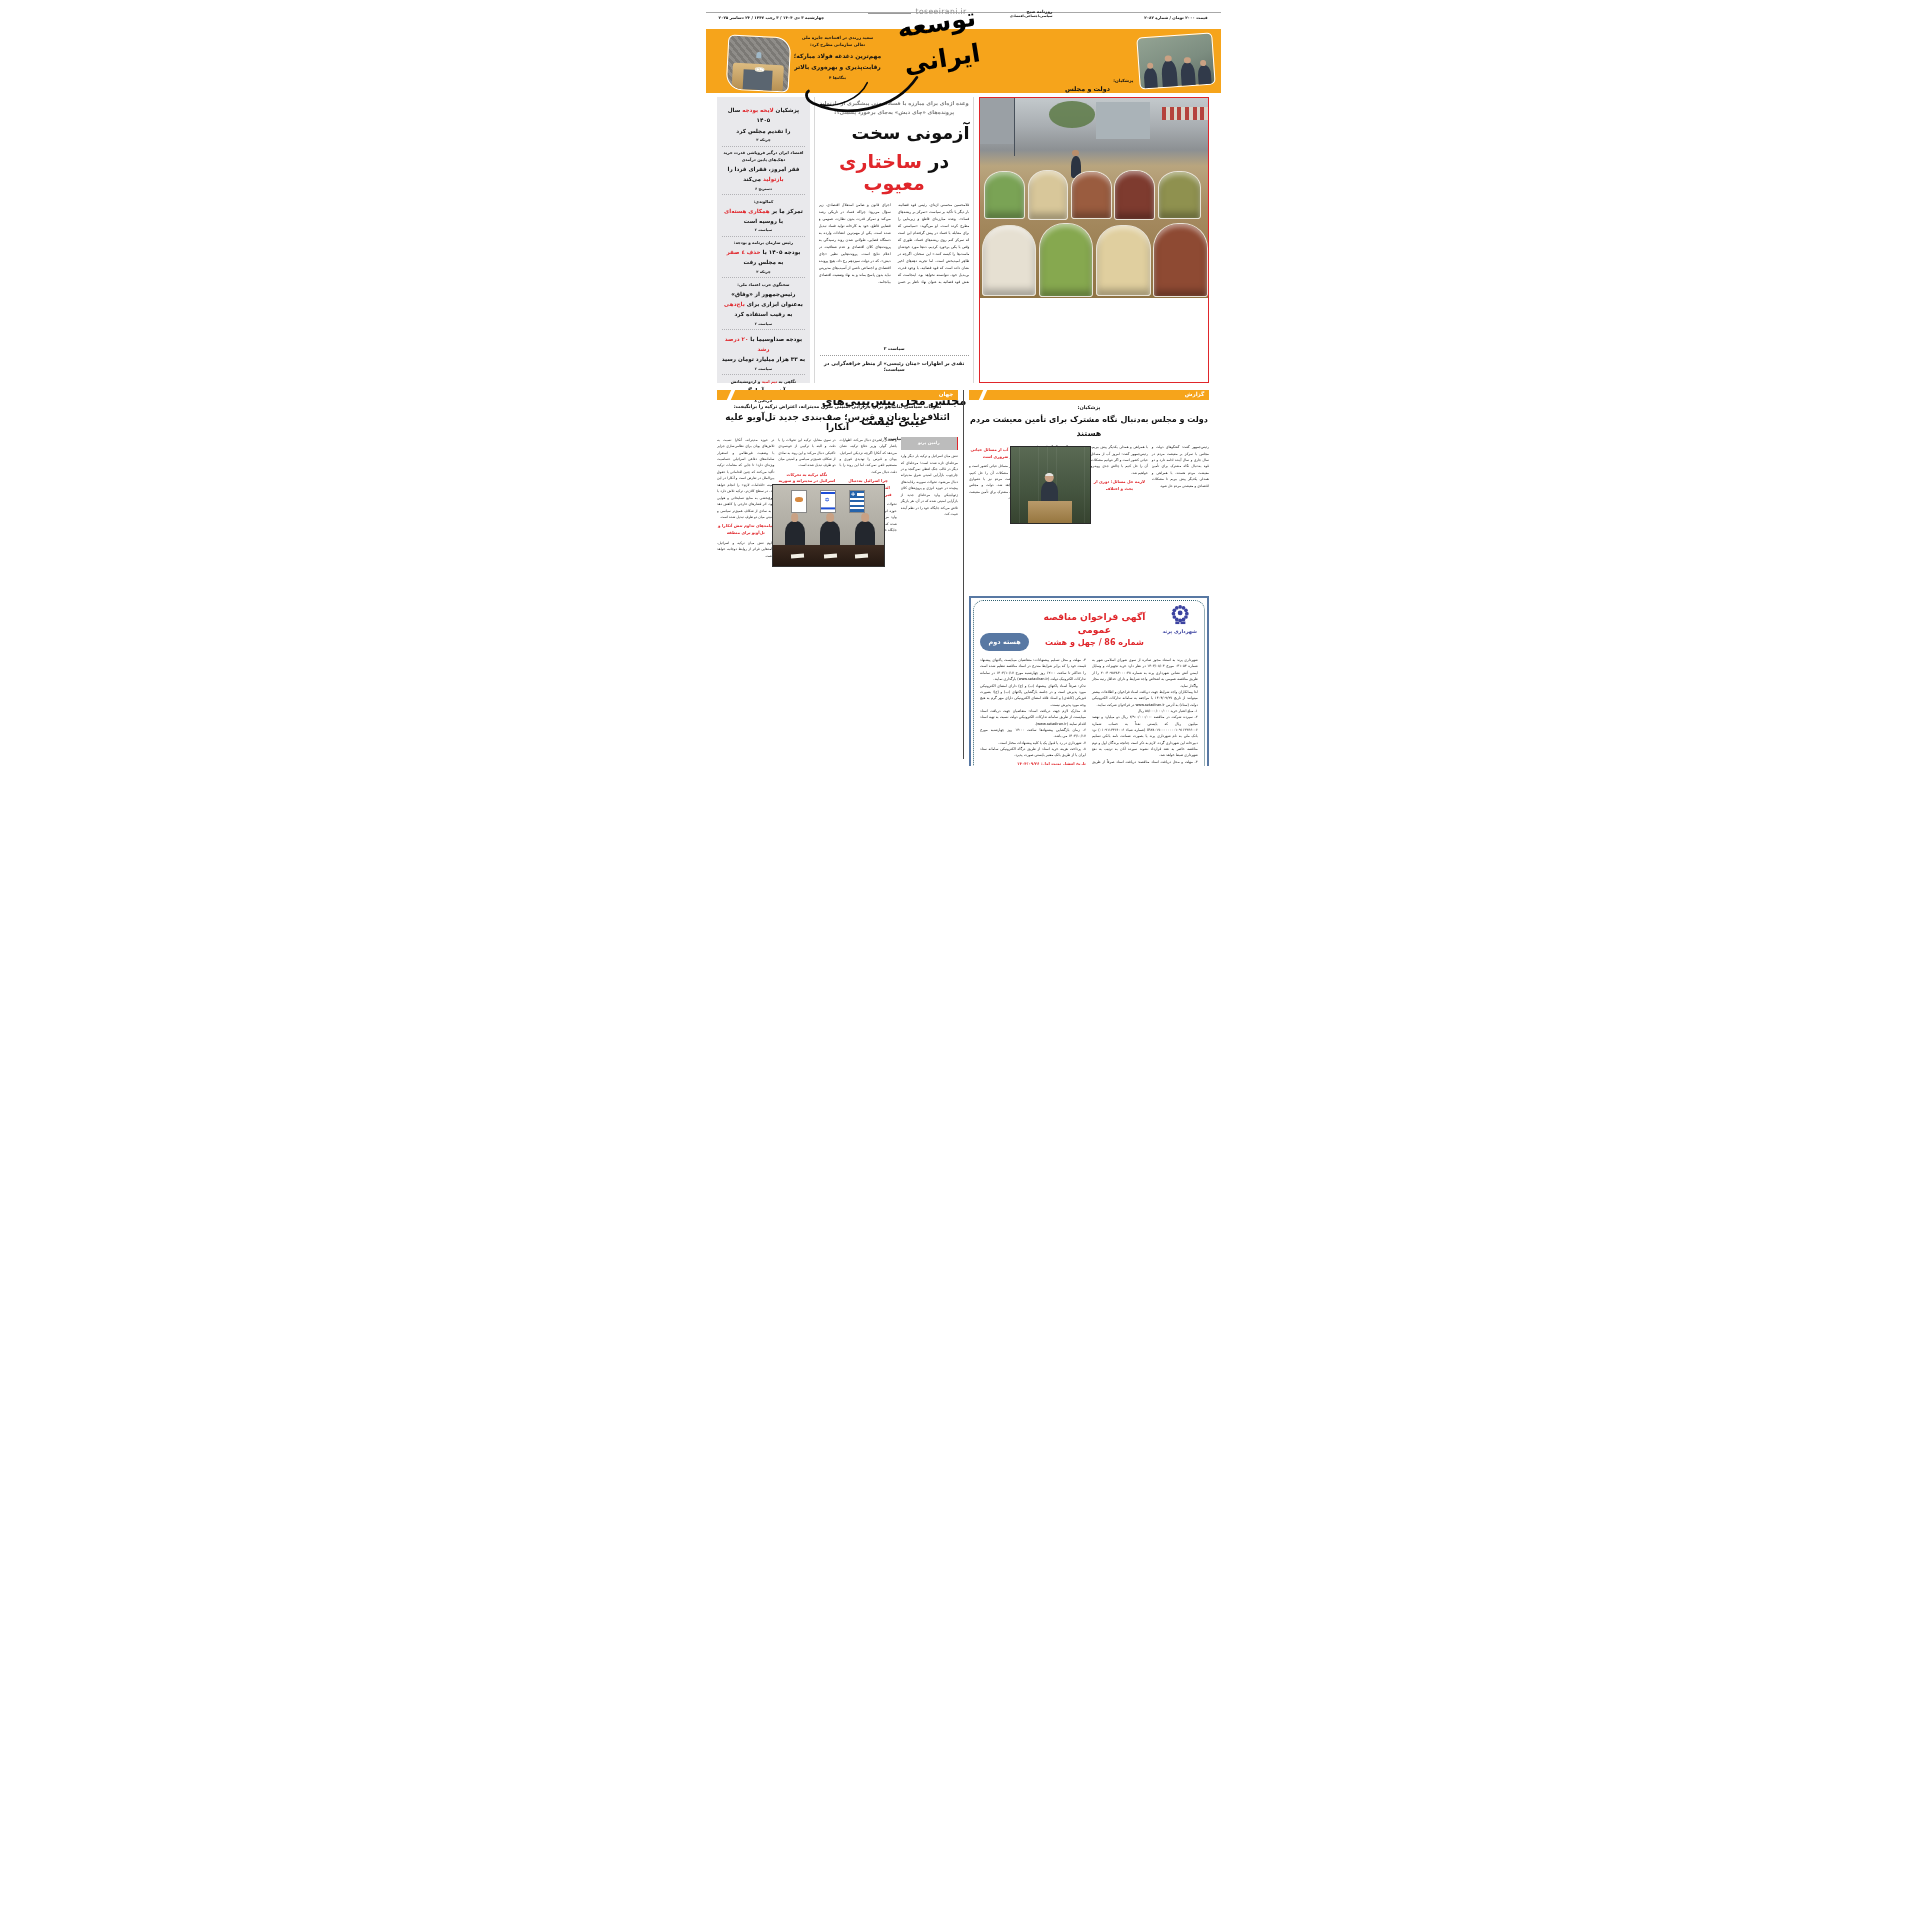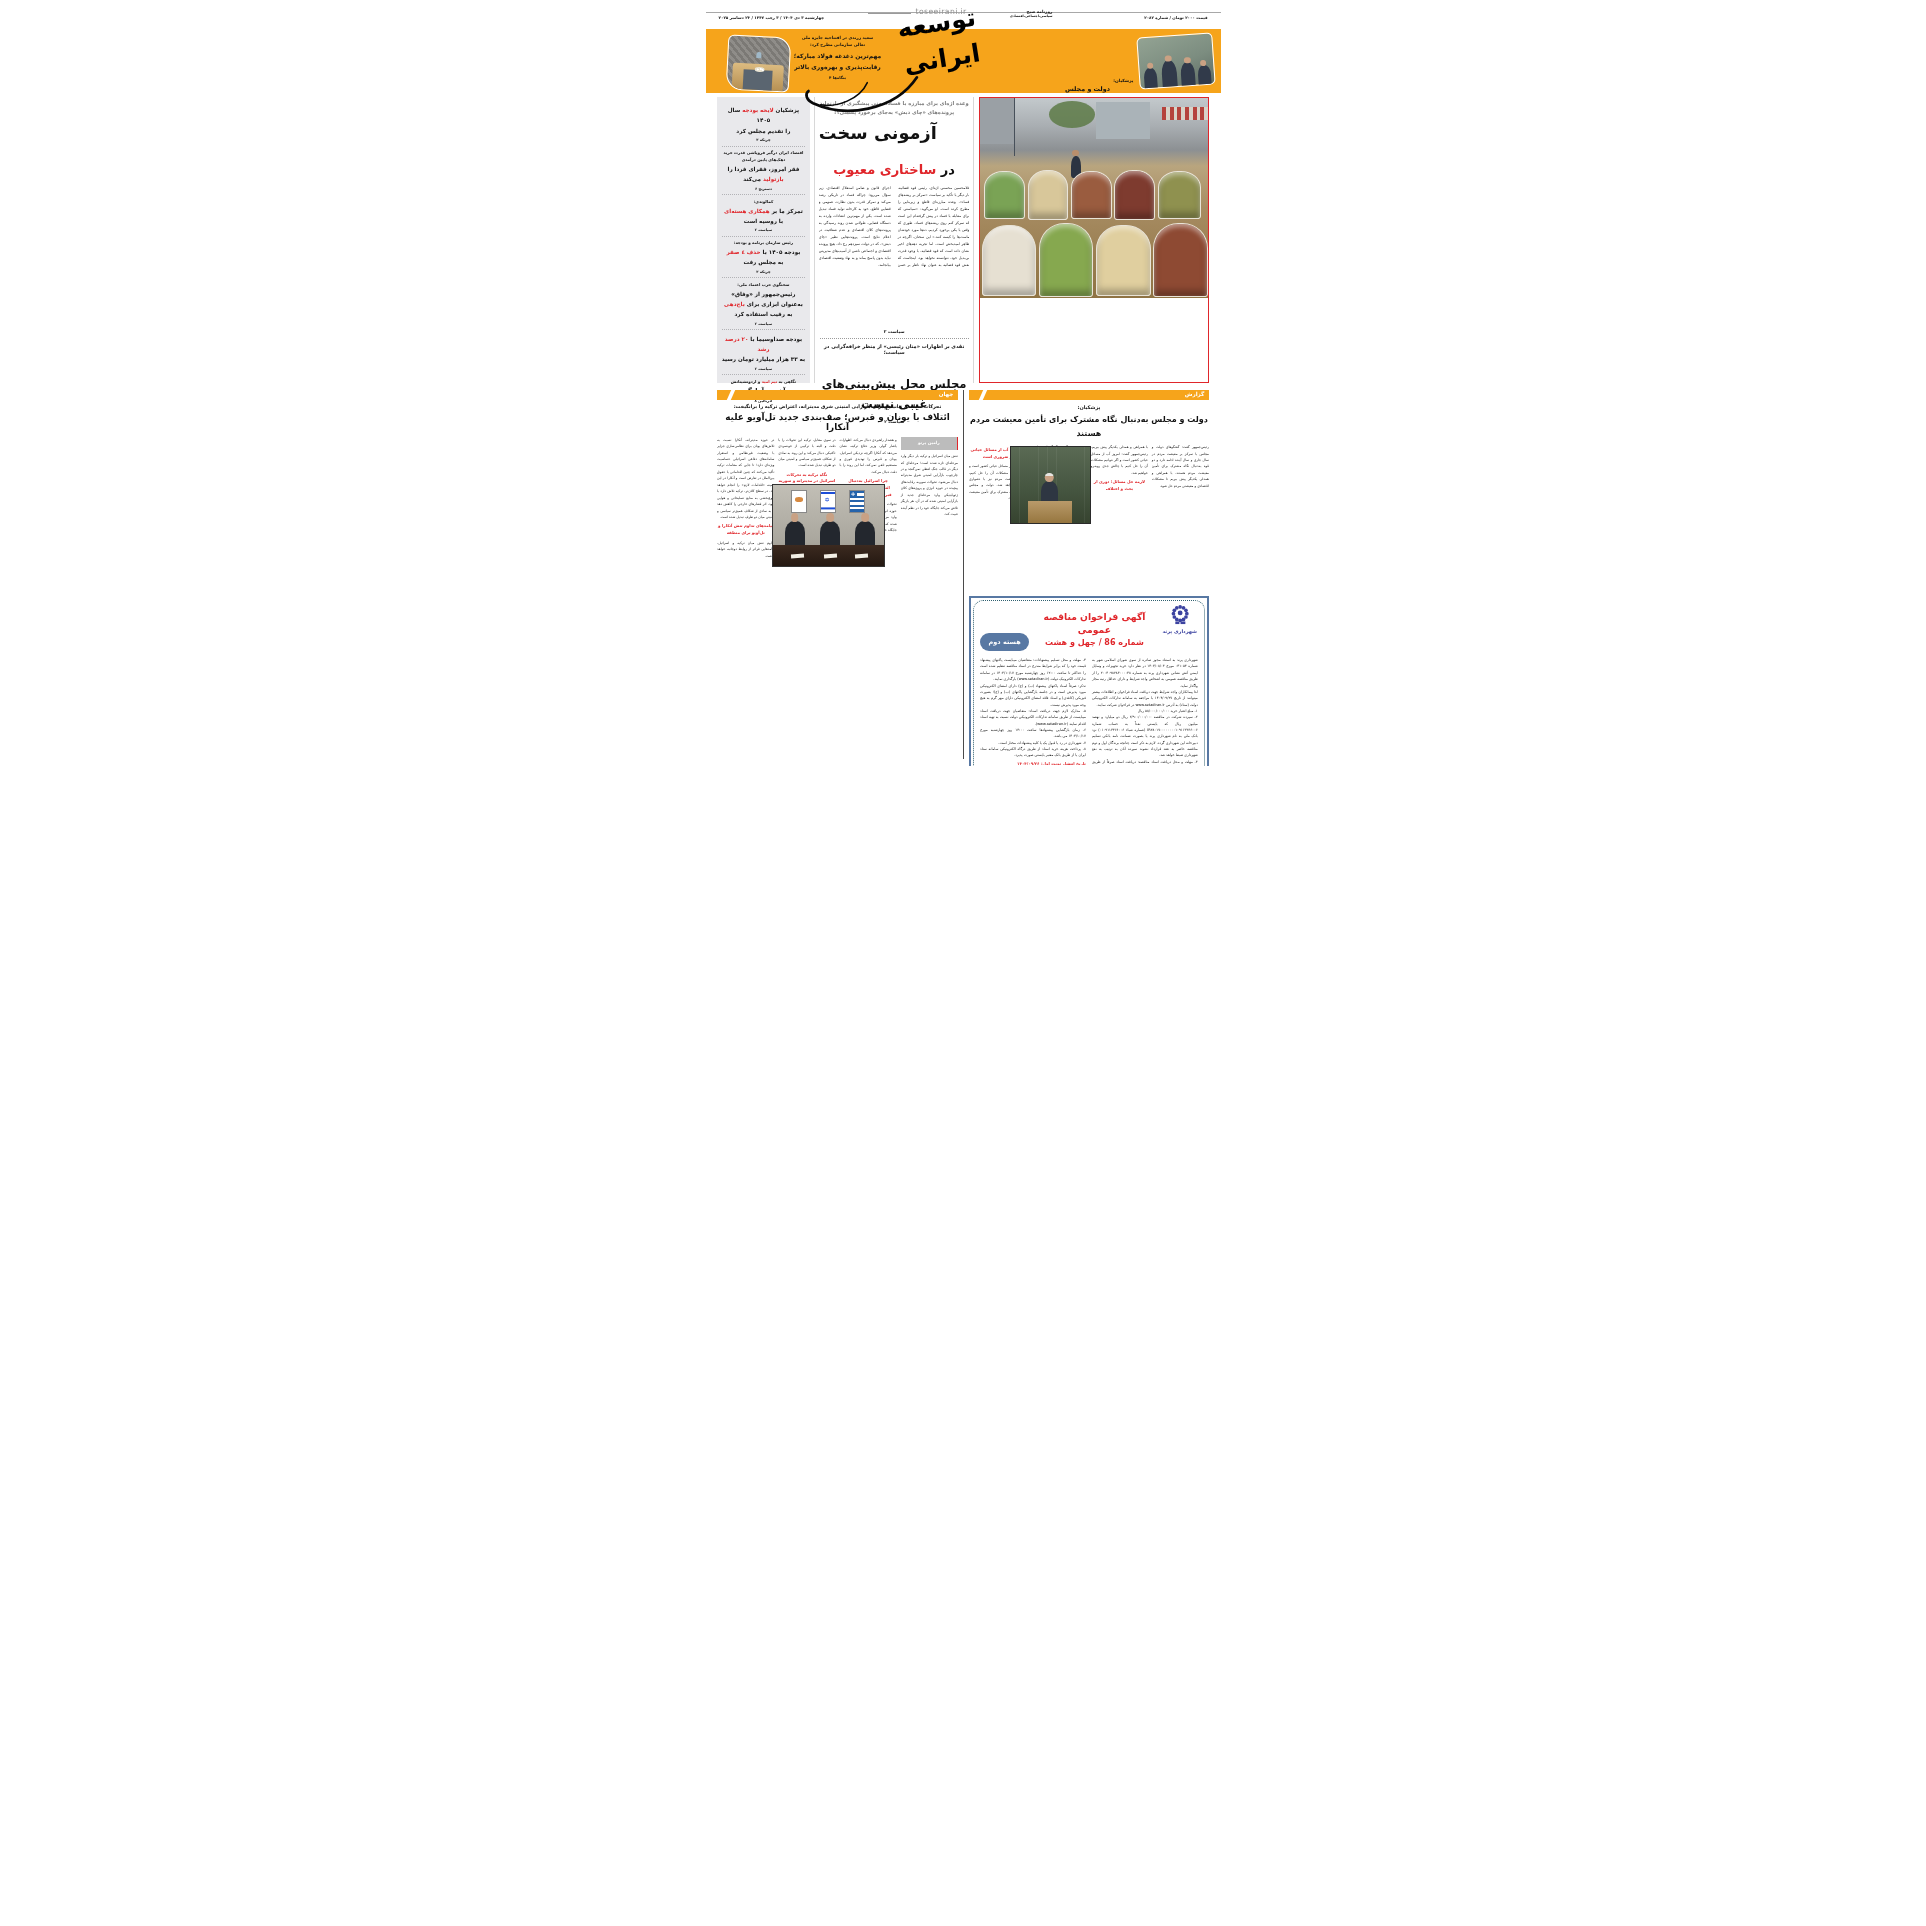--- a/index.html
+++ b/index.html
@@ -64,22 +64,22 @@
   .vendor::before{content:"";position:absolute;top:-6.2px;left:1.5px;width:6.5px;height:6.5px;border-radius:50%;background:#b98f6d;}
   .sack{position:absolute;border:1.5px solid #e9e4d8;border-radius:46% 46% 3.9px 3.9px / 34% 34% 3.1px 3.1px;
         box-shadow:inset 0 3.1px 5.4px rgba(255,255,255,.45), inset 0 -5.4px 7px rgba(0,0,0,.28);}
   .beans-text{flex:1;text-align:center;padding-top:4.6px;position:relative;}
   .beans-text .k{font-size:5px;font-weight:900;}
   .beans-text .t{font-size:9.6px;font-weight:900;line-height:1.65;margin-top:3.1px;}
   .beans-text .r{position:absolute;bottom:3.1px;right:5.4px;font-size:4.2px;font-weight:bold;}
 
   .mid-col{width:153px;padding:0 3.5px;border-left:0.4px solid #d8d8d8;border-right:0.4px solid #d8d8d8;}
   .lead-kicker{color:#7f7f7f;font-size:5.2px;font-weight:900;text-align:center;line-height:1.8;margin-top:1.5px;}
-  .lead-t1{font-size:17.7px;font-weight:900;text-align:left;margin-top:6.2px;}
-  .lead-t2{font-size:13px;font-weight:900;text-align:center;margin-top:19px;}
+  .lead-t1{font-size:17.7px;font-weight:900;text-align:right;margin-top:6.2px;}
+  .lead-t2{font-size:19px;font-weight:900;text-align:center;margin-top:7px;}
   .lead-body{margin-top:7.7px;height:142px;overflow:hidden;column-count:2;column-gap:7px;
         font-size:3.6px;line-height:1.95;text-align:justify;}
   .lead-ref{text-align:center;font-weight:bold;font-size:4.4px;margin-top:2.3px;}
   .dots{border-top:1.5px dotted #9b9b9b;margin:3.9px 0.8px;}
   .s2-kicker{font-size:5px;font-weight:900;text-align:center;margin-top:3.1px;}
   .s2-title{font-size:11.6px;font-weight:900;text-align:center;line-height:1.75;margin-top:19px;}
   .s2-ref{text-align:center;font-weight:bold;font-size:4.2px;margin-top:3.9px;}
 
   .sidebar{width:94px;background:#e9e9ec;box-sizing:border-box;padding:4.6px 4.6px 2.3px;}
   .teaser{text-align:center;padding:2.7px 0 3.5px;border-bottom:1.2px dotted #b2b2b6;}

